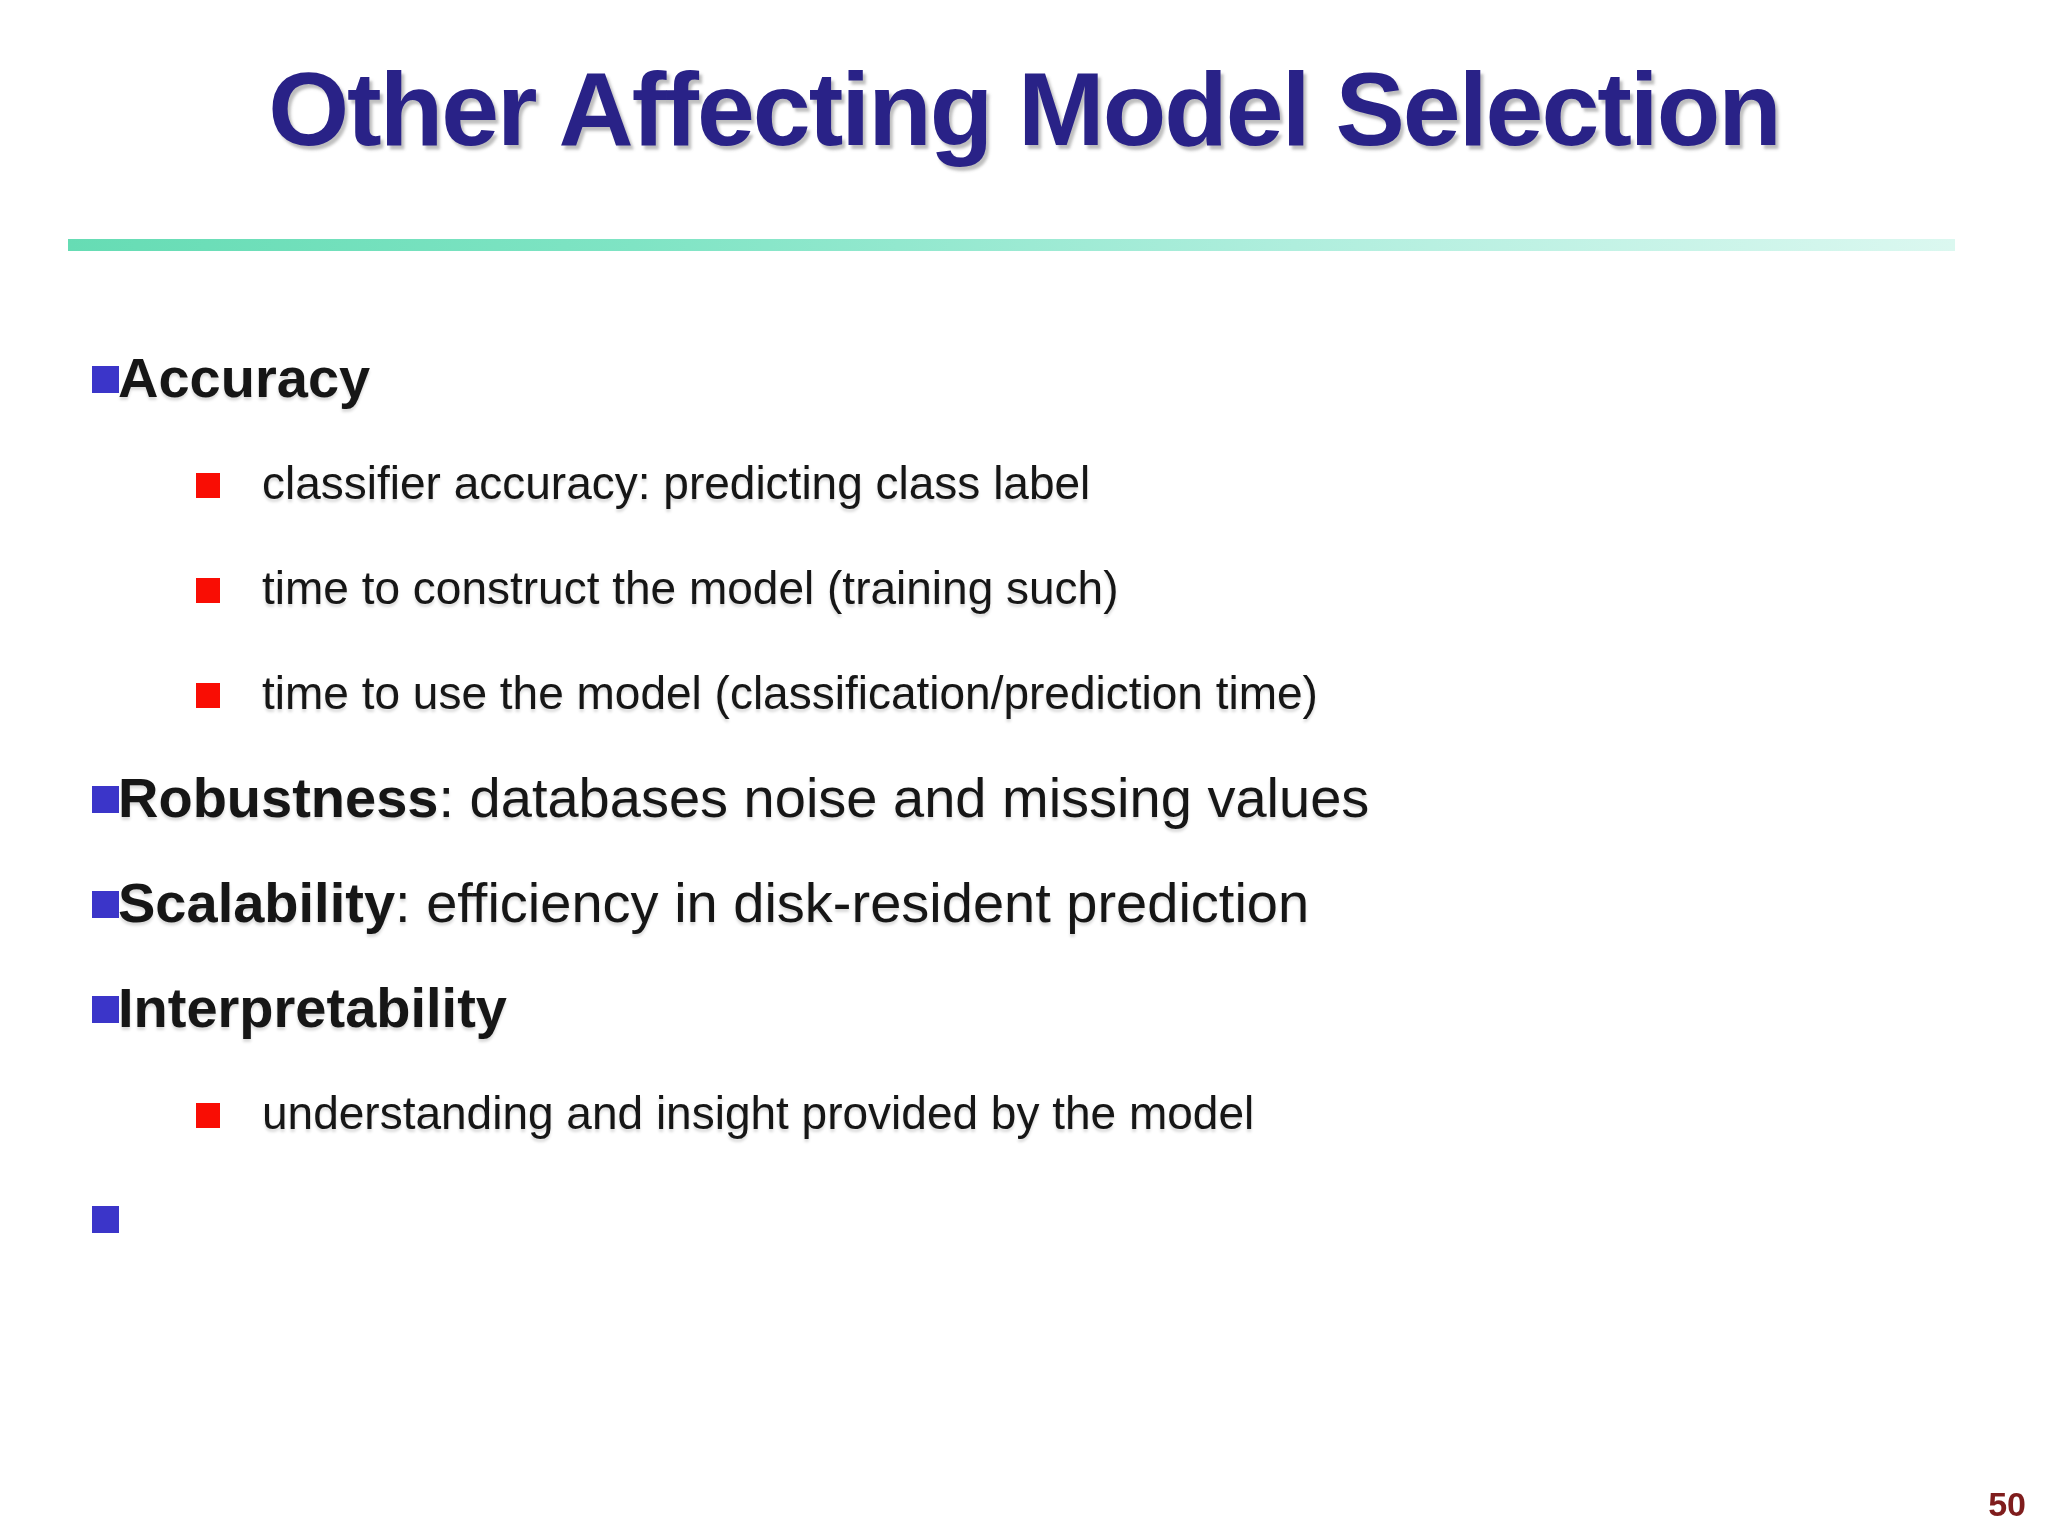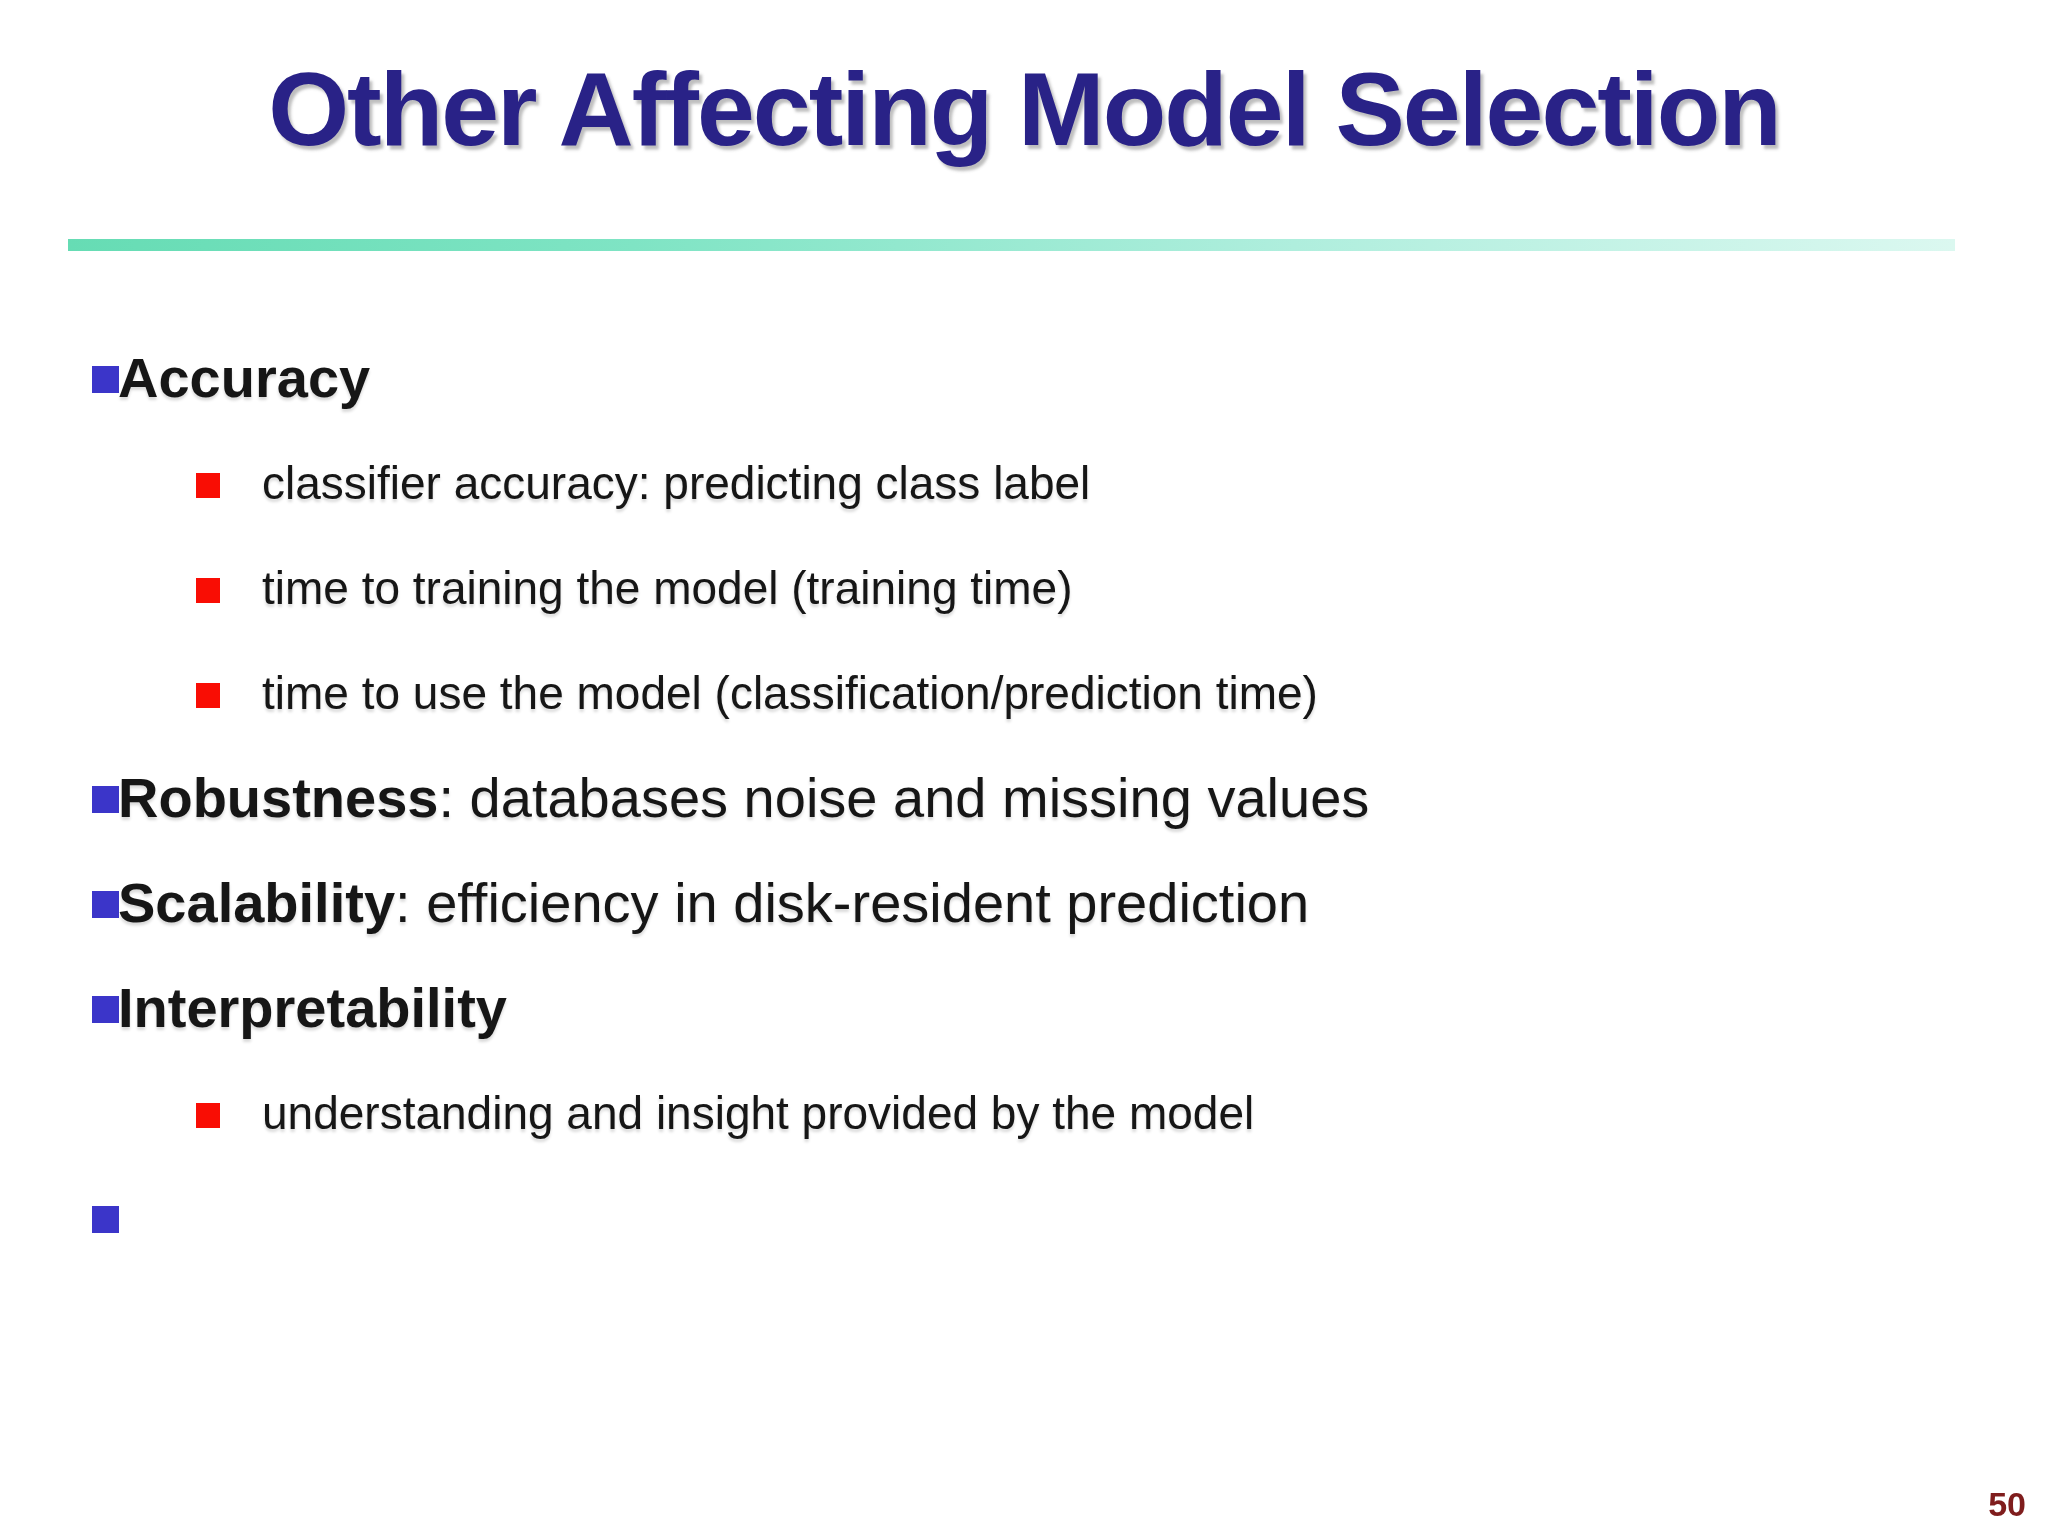--- a/index.html
+++ b/index.html
@@ -97,21 +97,21 @@
     </div>
 
     <div class="row l2">
       <span class="bullet"></span>
       <span class="b"></span><span>classifier accuracy: predicting class label</span>
     </div>
 
 
     <div class="row l2">
       <span class="bullet"></span>
-      <span class="b"></span><span>time to training the model (training time)</span>
+      <span class="b"></span><span>time to construct the model (training such)</span>
     </div>
 
     <div class="row l2">
       <span class="bullet"></span>
       <span class="b"></span><span>time to use the model (classification/prediction time)</span>
     </div>
 
     <div class="row l1">
       <span class="bullet"></span>
       <span class="b">Robustness</span><span>: databases noise and missing values</span>

